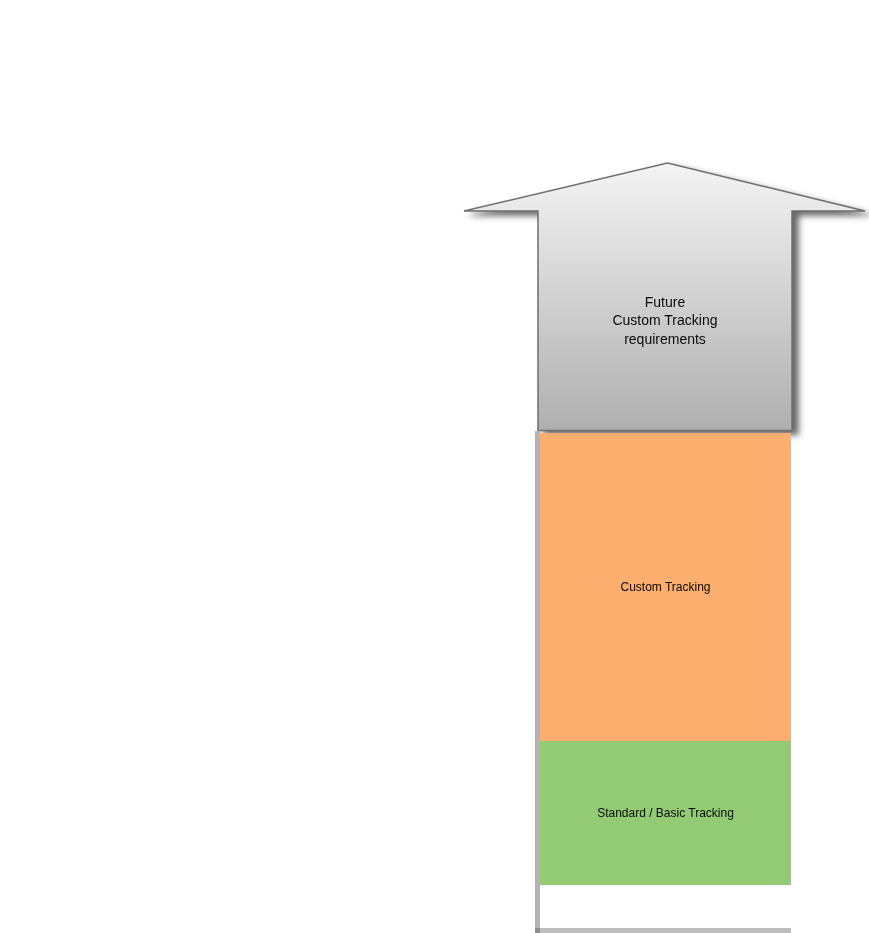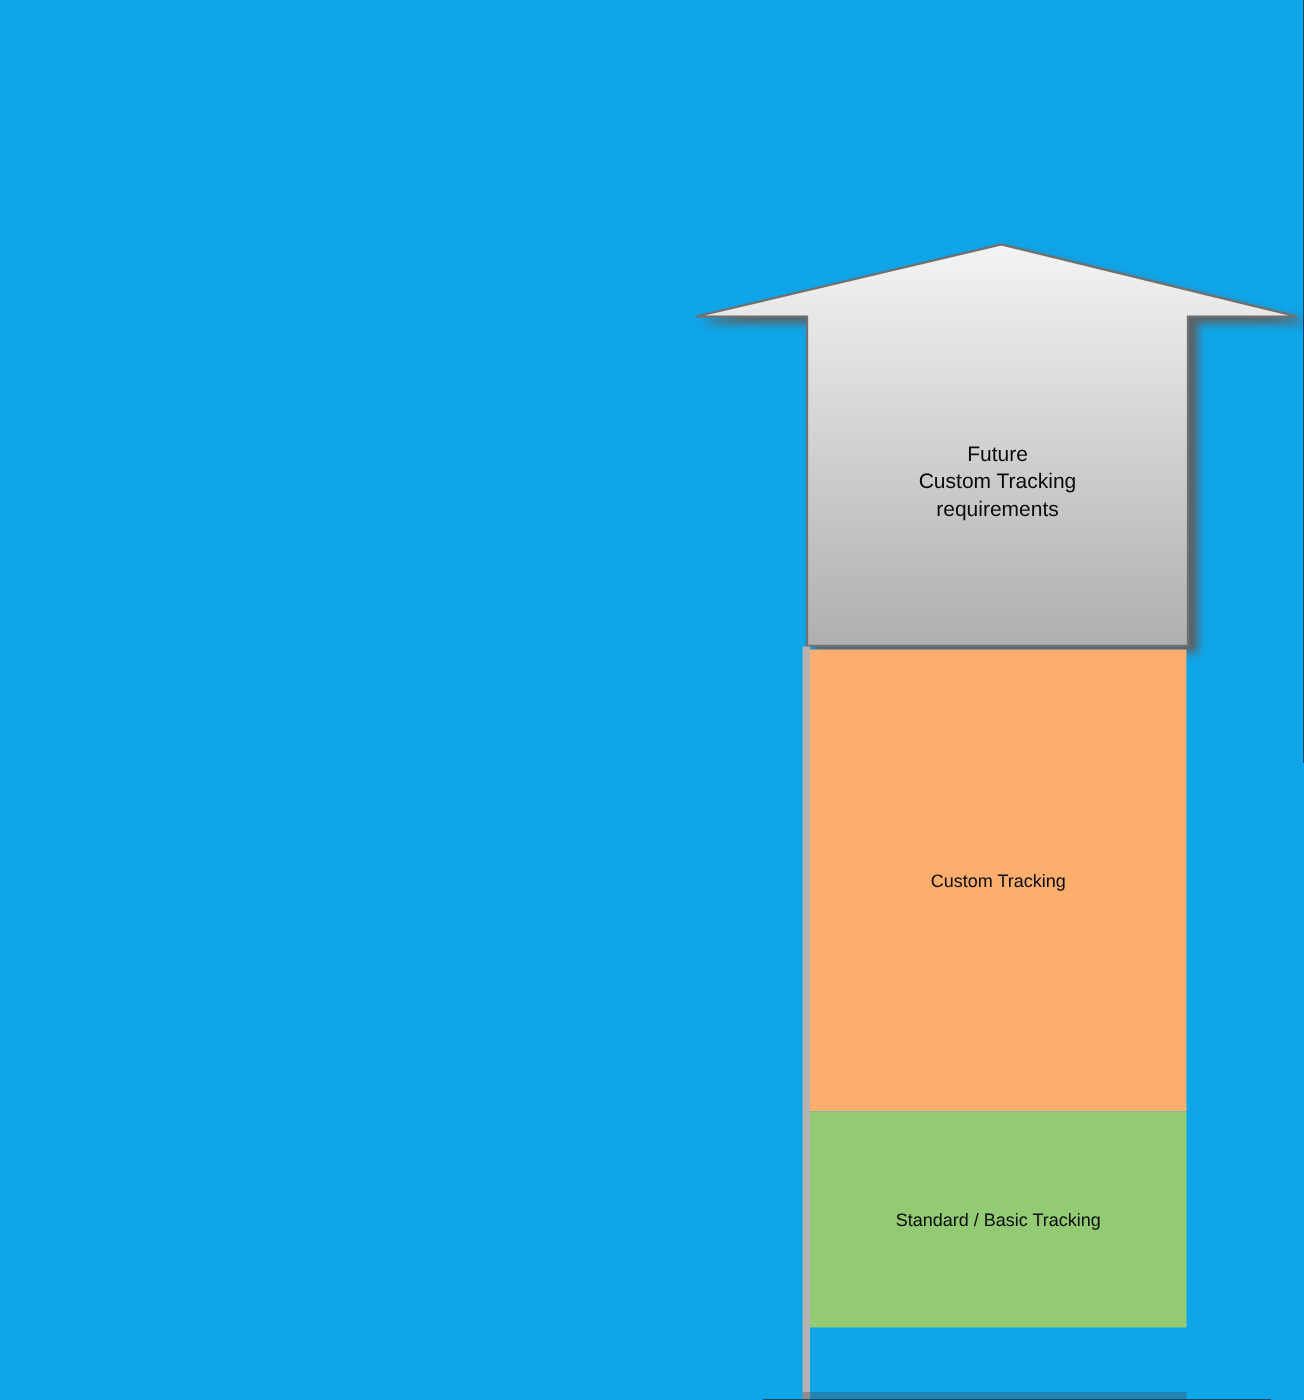--- a/index.html
+++ b/index.html
@@ -4,21 +4,21 @@
 <style>
   html, body {
     margin: 0;
     padding: 0;
     background: #000;
   }
   .stage {
     position: relative;
     width: 869px;
     height: 933px;
-    background: #0ea5e9;
+    background: #ffffff;
     overflow: hidden;
     font-family: "Liberation Sans", "DejaVu Sans", sans-serif;
   }
   svg.diagram-svg {
     position: absolute;
     left: 0;
     top: 0;
   }
   .arrow-label {
     position: absolute;

